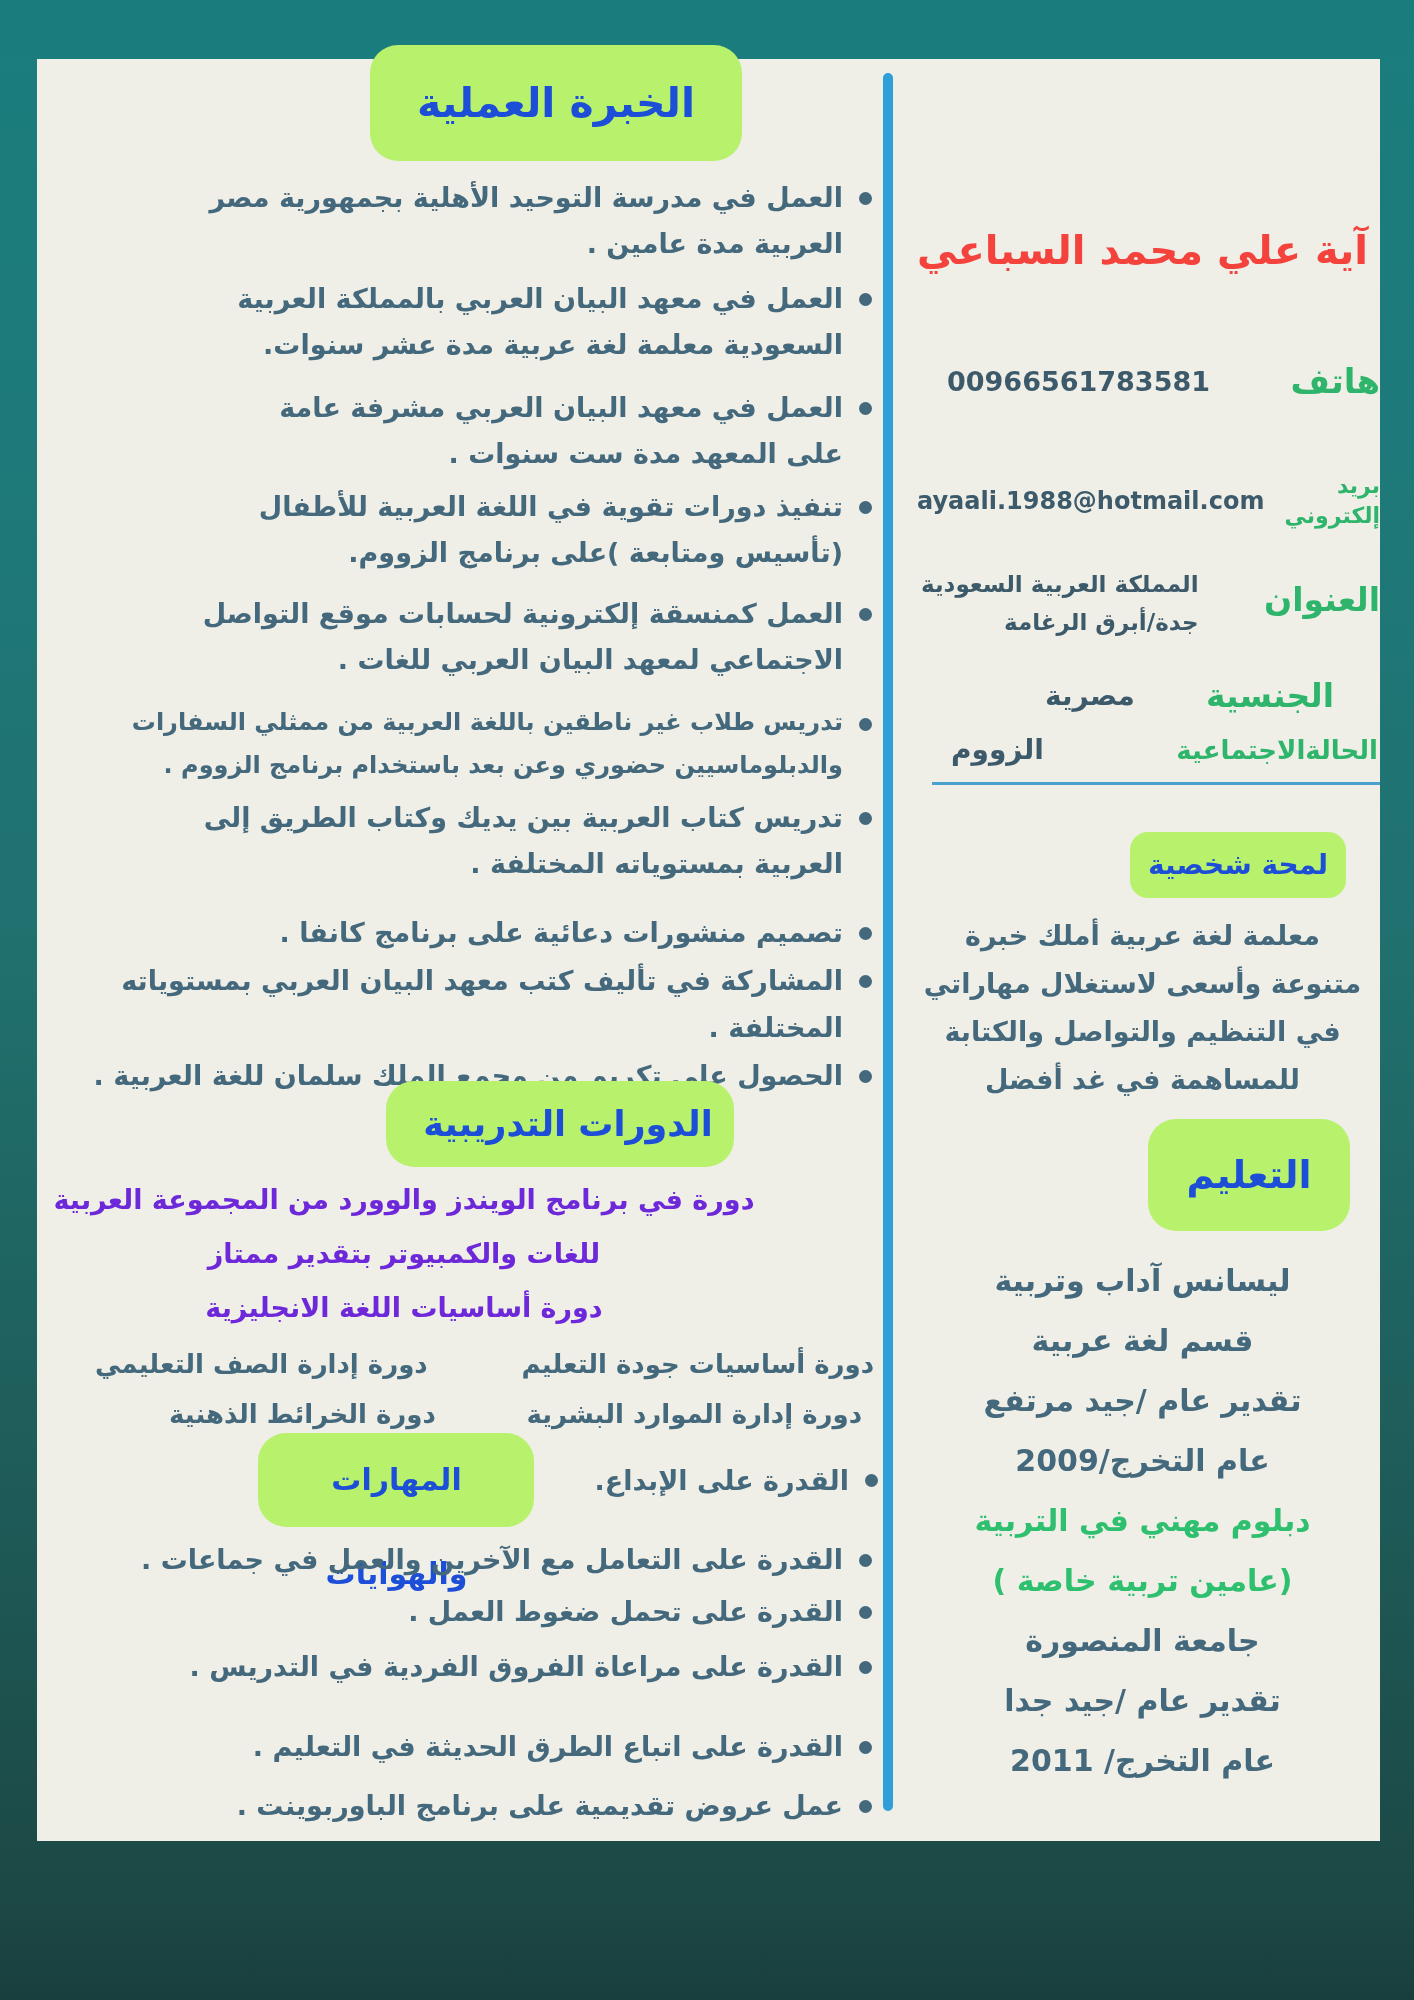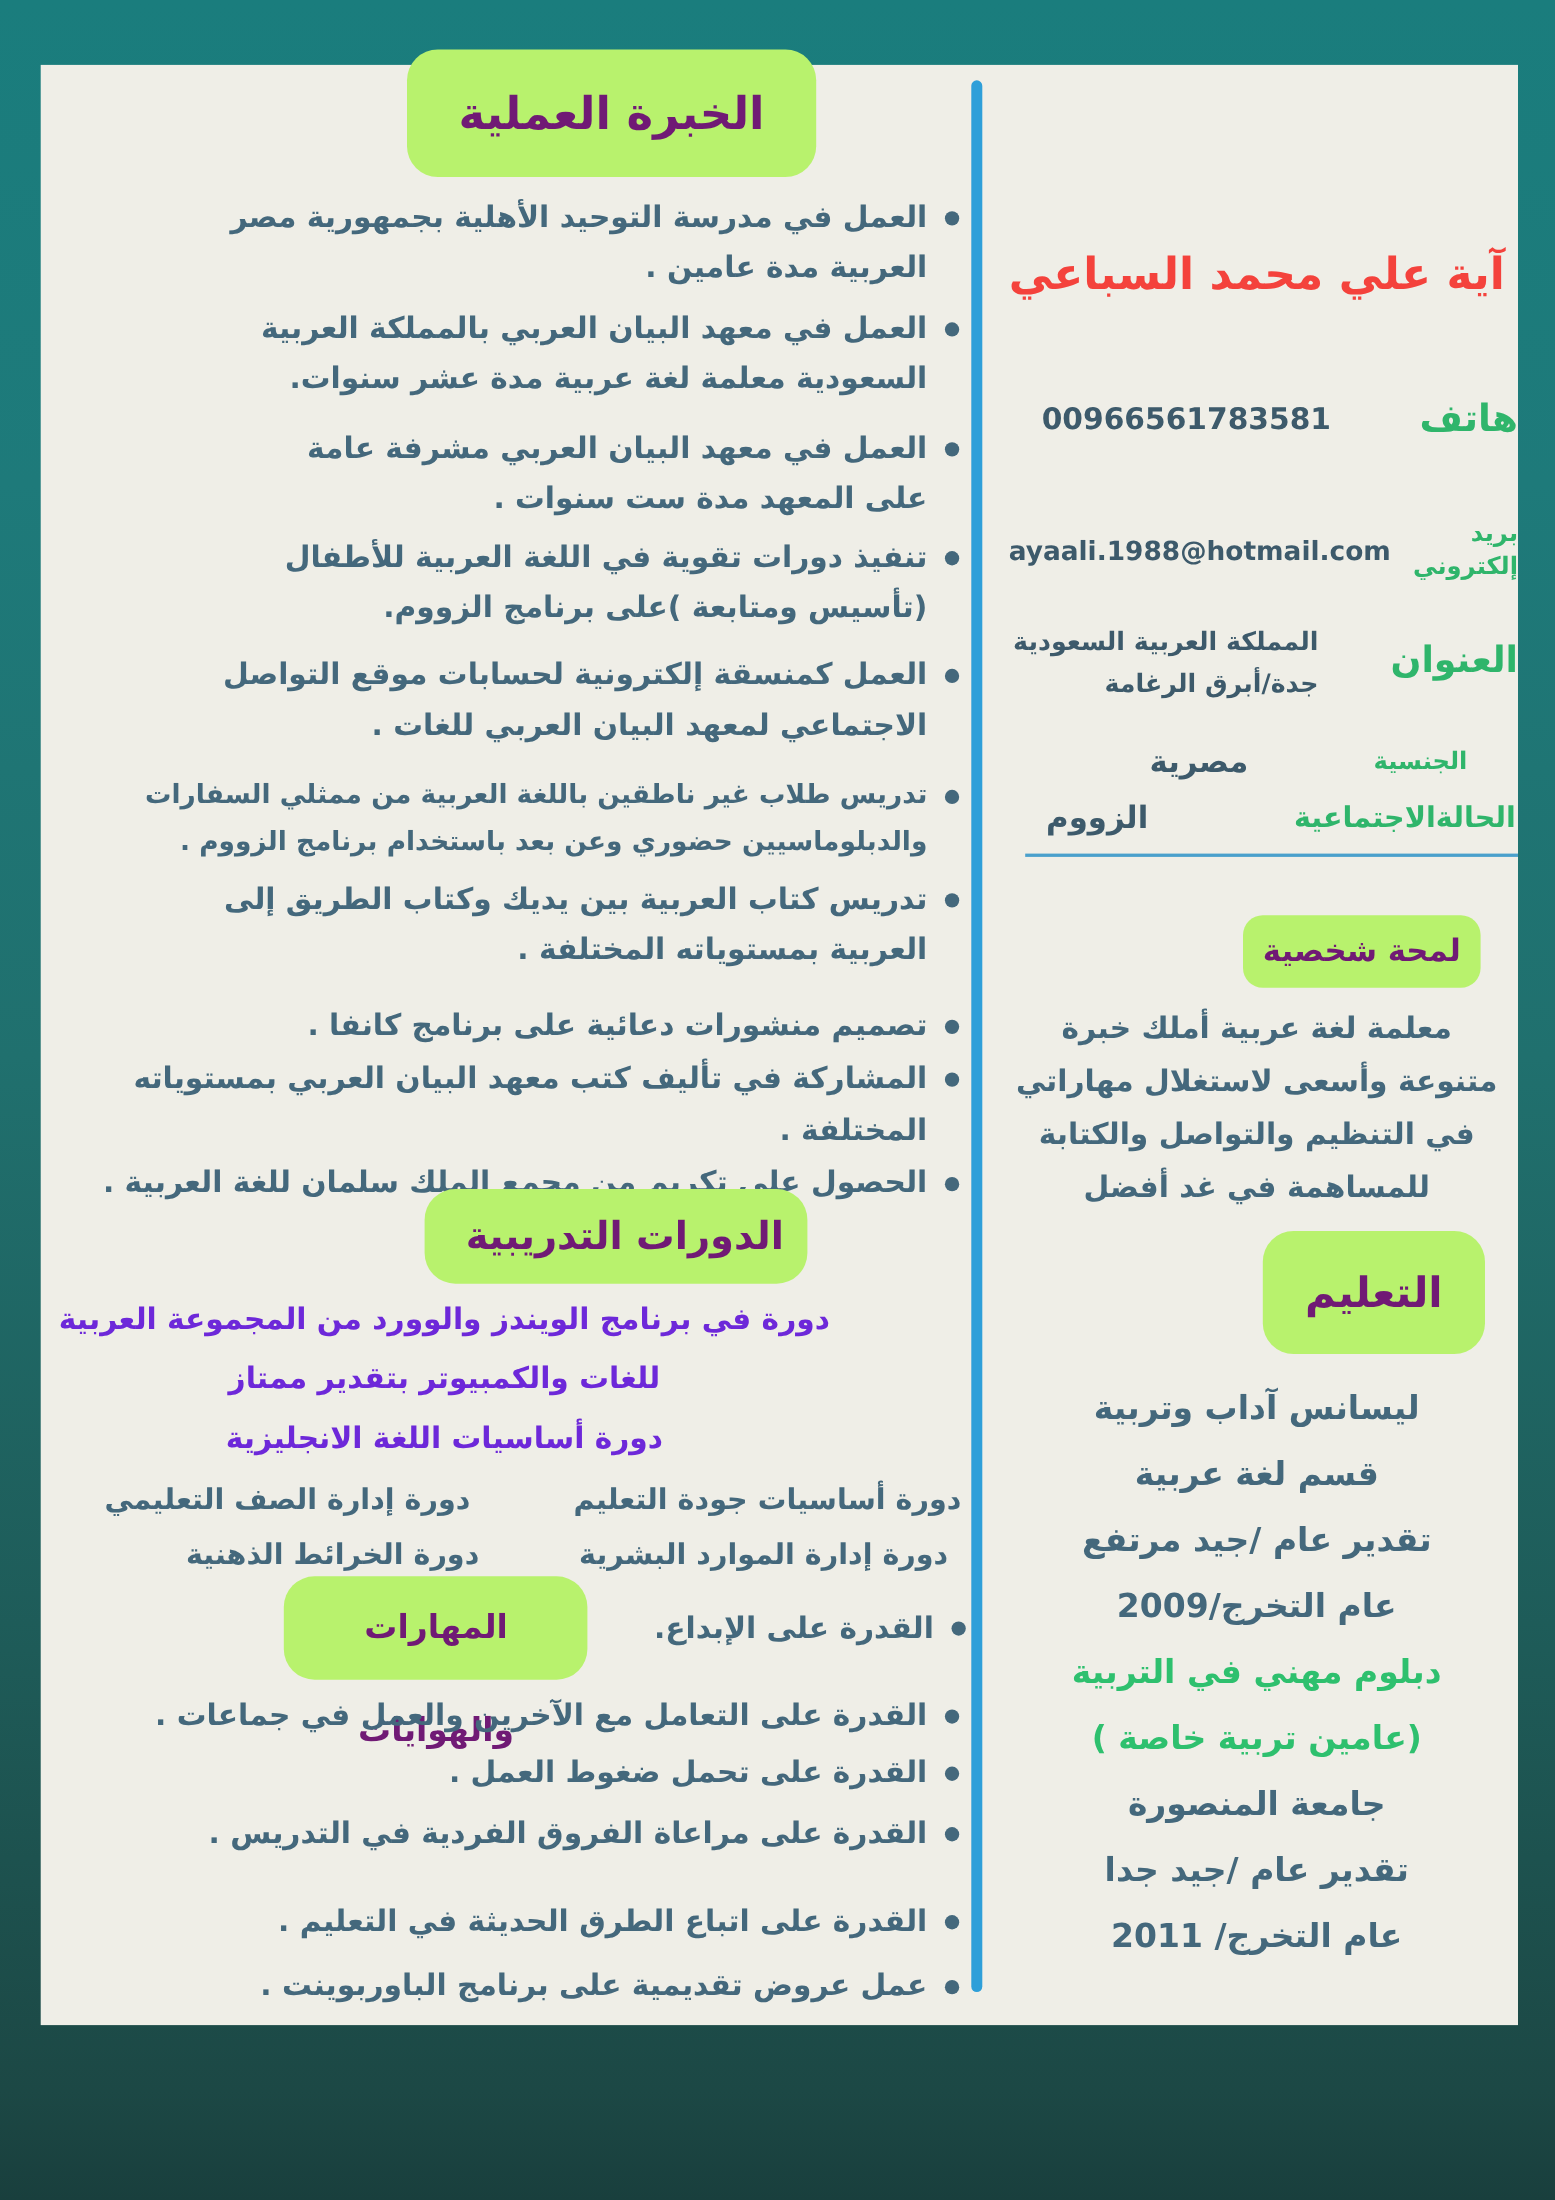--- a/index.html
+++ b/index.html
@@ -12,21 +12,21 @@
   .page{
     position:absolute;left:37px;top:59px;width:1343px;height:1782px;
     background:#efeee7;
   }
   .divider{
     position:absolute;left:846px;top:14px;width:10px;height:1738px;
     background:#2e9fd9;border-radius:6px;
   }
   
   .badge{
-    background:#b8f26d;color:#701a75;font-weight:700;text-align:center;
+    background:#b8f26d;color:#1d4ed8;font-weight:700;text-align:center;
     border-radius:28px;
   }
   
   .left-col{position:absolute;left:0;top:0;width:843px;height:100%;}
   .sec-exp{position:absolute;top:0;right:0;width:100%;}
   .sec-courses{position:absolute;top:1022px;right:0;width:100%;}
   .sec-skills{position:absolute;top:1368px;right:0;width:100%;}
   .exp-badge{width:372px;height:116px;line-height:116px;font-size:41px;margin:-14px 138px 0 auto;}
   .courses-badge{width:332px;height:86px;line-height:86px;font-size:35px;margin:0 146px 0 auto;padding-left:16px;}
   .skills-badge{width:276px;height:94px;line-height:94px;font-size:30px;}
@@ -56,21 +56,21 @@
   .phone-row{margin-top:88px;padding-left:42px;}
   .phone-row .lab{font-size:34px;}
   .phone-row .val{font-size:27px;}
   .email-row{margin-top:70px;padding-left:12px;}
   .email-row .lab{font-size:22px;line-height:1.35;text-align:right;white-space:pre-line;}
   .email-row .val{font-size:24px;}
   .addr-row{margin-top:36px;padding-left:16px;align-items:flex-start;}
   .addr-row .lab{font-size:33px;margin-top:14px;}
   .addr-row .val{font-size:23px;line-height:1.65;text-align:right;white-space:pre-line;}
   .nat-row{margin-top:34px;padding:0 46px 0 140px;}
-  .nat-row .lab{font-size:22px;}
+  .nat-row .lab{font-size:33px;}
   .nat-row .val{font-size:28px;text-align:right;}
   .mar-row{margin-top:18px;padding:0 2px 0 46px;}
   .mar-row .lab{font-size:26px;}
   .mar-row .val{font-size:28px;}
   .underline{margin-top:16px;width:448px;height:3px;background:#4aa0cc;}
   .summary-badge{width:216px;height:66px;line-height:66px;font-size:28px;border-radius:18px;margin:0 34px 0 auto;}
   .summary-text{margin-top:14px;text-align:center;color:#44687c;font-weight:700;
     font-size:27px;line-height:1.78;white-space:pre-line;}
   .edu-badge{width:202px;height:112px;line-height:112px;font-size:38px;margin:0 30px 0 auto;}
   .edu-lines{margin-top:20px;}

